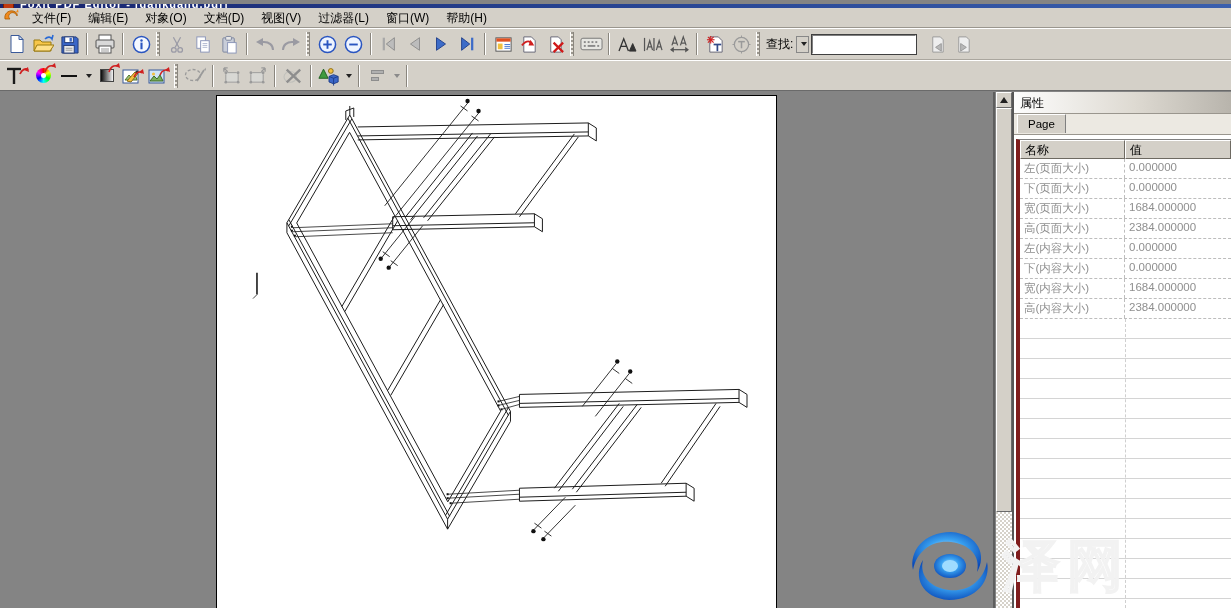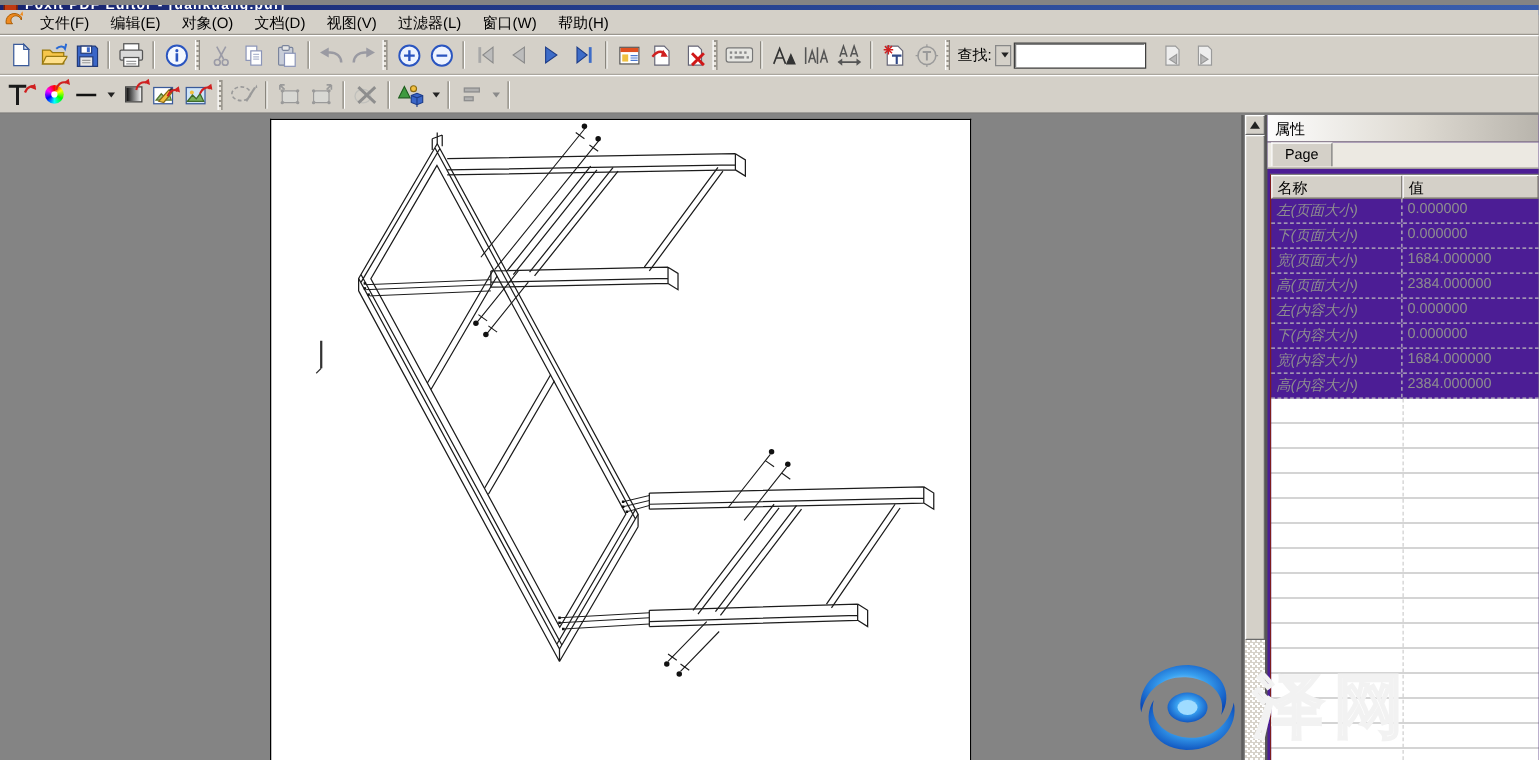--- a/index.html
+++ b/index.html
@@ -44,33 +44,33 @@
   #wsdiv { position:absolute; left:993px; top:92px; width:2px; height:516px; background:#5e5e5e; }
   #vscroll { position:absolute; left:996px; top:92px; width:16px; height:516px;
     background:conic-gradient(#fff 25%,#d6d2ca 0 50%,#fff 0 75%,#d6d2ca 0); background-size:4px 4px; }
   .sbtn { position:absolute; left:0; top:0; width:16px; height:16px; background:#d4d0c8;
     border:1px solid; border-color:#fff #6a6a6a #6a6a6a #fff; display:flex; align-items:center; justify-content:center; }
   .uptri { width:0; height:0; border-left:4px solid transparent; border-right:4px solid transparent; border-bottom:6px solid #222; }
   #sthumb { position:absolute; left:0; top:16px; width:16px; height:404px; background:#d4d0c8;
     border:1px solid; border-color:#fff #6a6a6a #6a6a6a #fff; }
 
   
-  #panel { position:absolute; left:1012px; top:92px; width:219px; height:516px; background:#4c1d95;
+  #panel { position:absolute; left:1012px; top:92px; width:219px; height:516px; background:#ffffff;
     border-left:2px solid #565656; display:flex; flex-direction:column; }
   #pcaption { height:22px; line-height:22px; padding-left:6px; background:linear-gradient(90deg,#fdfdfd 0%,#dedad2 55%,#b8b4ac 100%); border-bottom:1px solid #9a968e; }
   #ptabrow { height:21px; background:#ece9e2; border-bottom:1px solid #9a968e; padding-left:3px; display:flex; }
   .ptab { height:19px; line-height:18px; padding:0 10px; background:#d4d0c8; font-size:11.5px;
     border:1px solid #808080; border-bottom:none; border-top-color:#fff; border-left-color:#fff; }
-  #ptable { margin:4px 0 0 2px; display:flex; flex-direction:column; flex:1 1 auto; border-left:1px solid #7f1d1d; border-top:1px solid #808080; position:relative; }
+  #ptable { margin:4px 0 0 2px; display:flex; flex-direction:column; flex:1 1 auto; border-left:4px solid #7f1d1d; border-top:1px solid #808080; position:relative; }
   .phead { display:flex; height:19px; }
   .phc { background:#d4d0c8; border:1px solid; border-color:#fff #6e6a62 #6e6a62 #fff; padding:1px 0 0 4px; font-size:12px; }
   .phc.n { width:105px; } .phc.v { flex:1; }
   .prow { display:flex; height:20px; border-bottom:1px dashed #bdbdbd; }
   .pn,.pv { padding:2px 0 0 4px; font-size:11.5px; color:#8f8f8f; white-space:nowrap; overflow:hidden; }
-  .pn { width:105px; border-right:1px dashed #bdbdbd;font-style:italic; }
+  .pn { width:105px; border-right:1px dashed #bdbdbd; }
   .pv { flex:1; }
   #pfill { flex:1 1 auto; background:repeating-linear-gradient(180deg,#fff 0 19px,#d4d4d4 19px 20px); position:relative; }
   #pfill .vline { position:absolute; left:105px; top:0; bottom:0; width:0; border-left:1px dashed #cfcfcf; }
 
   
   #wm { position:absolute; left:903px; top:524px; width:320px; height:84px; pointer-events:none; z-index:50; display:flex; align-items:center; }
   #wm-text { font-family:"DejaVu Sans",sans-serif; font-size:56px; font-weight:bold; letter-spacing:8px;
     color:transparent; -webkit-text-stroke:2px #f2f2f2; margin-left:4px; line-height:1; }
 
   

